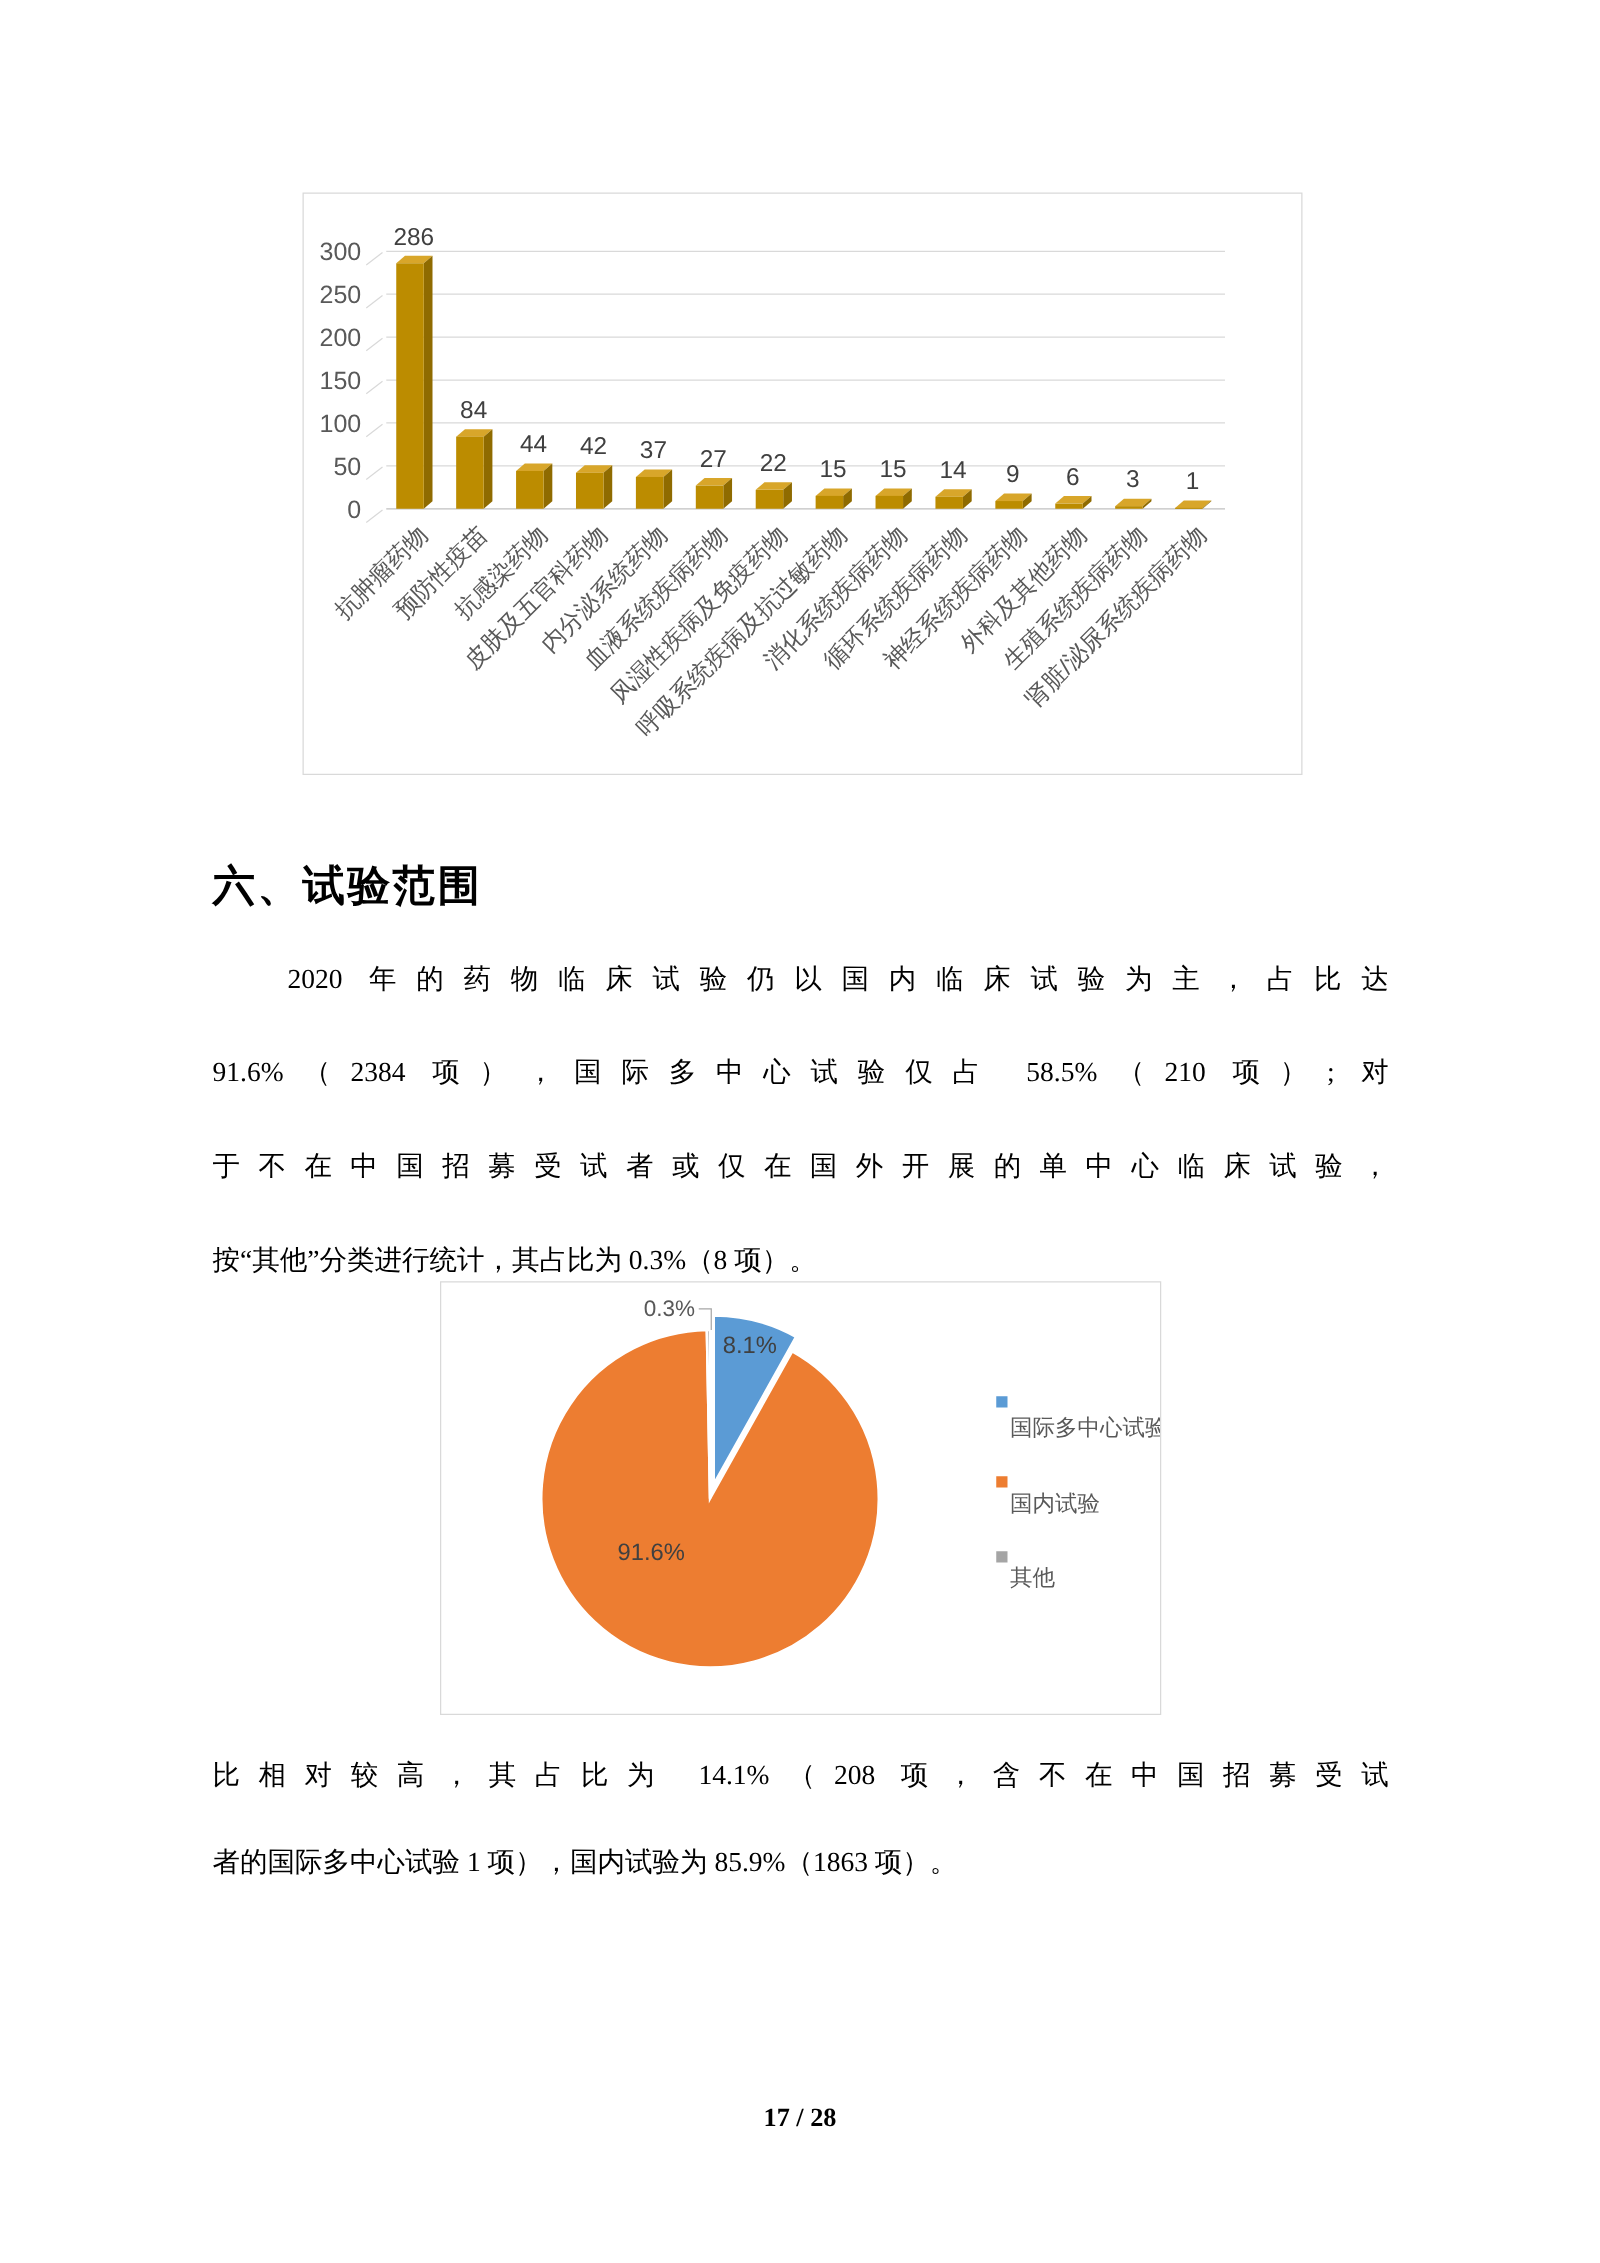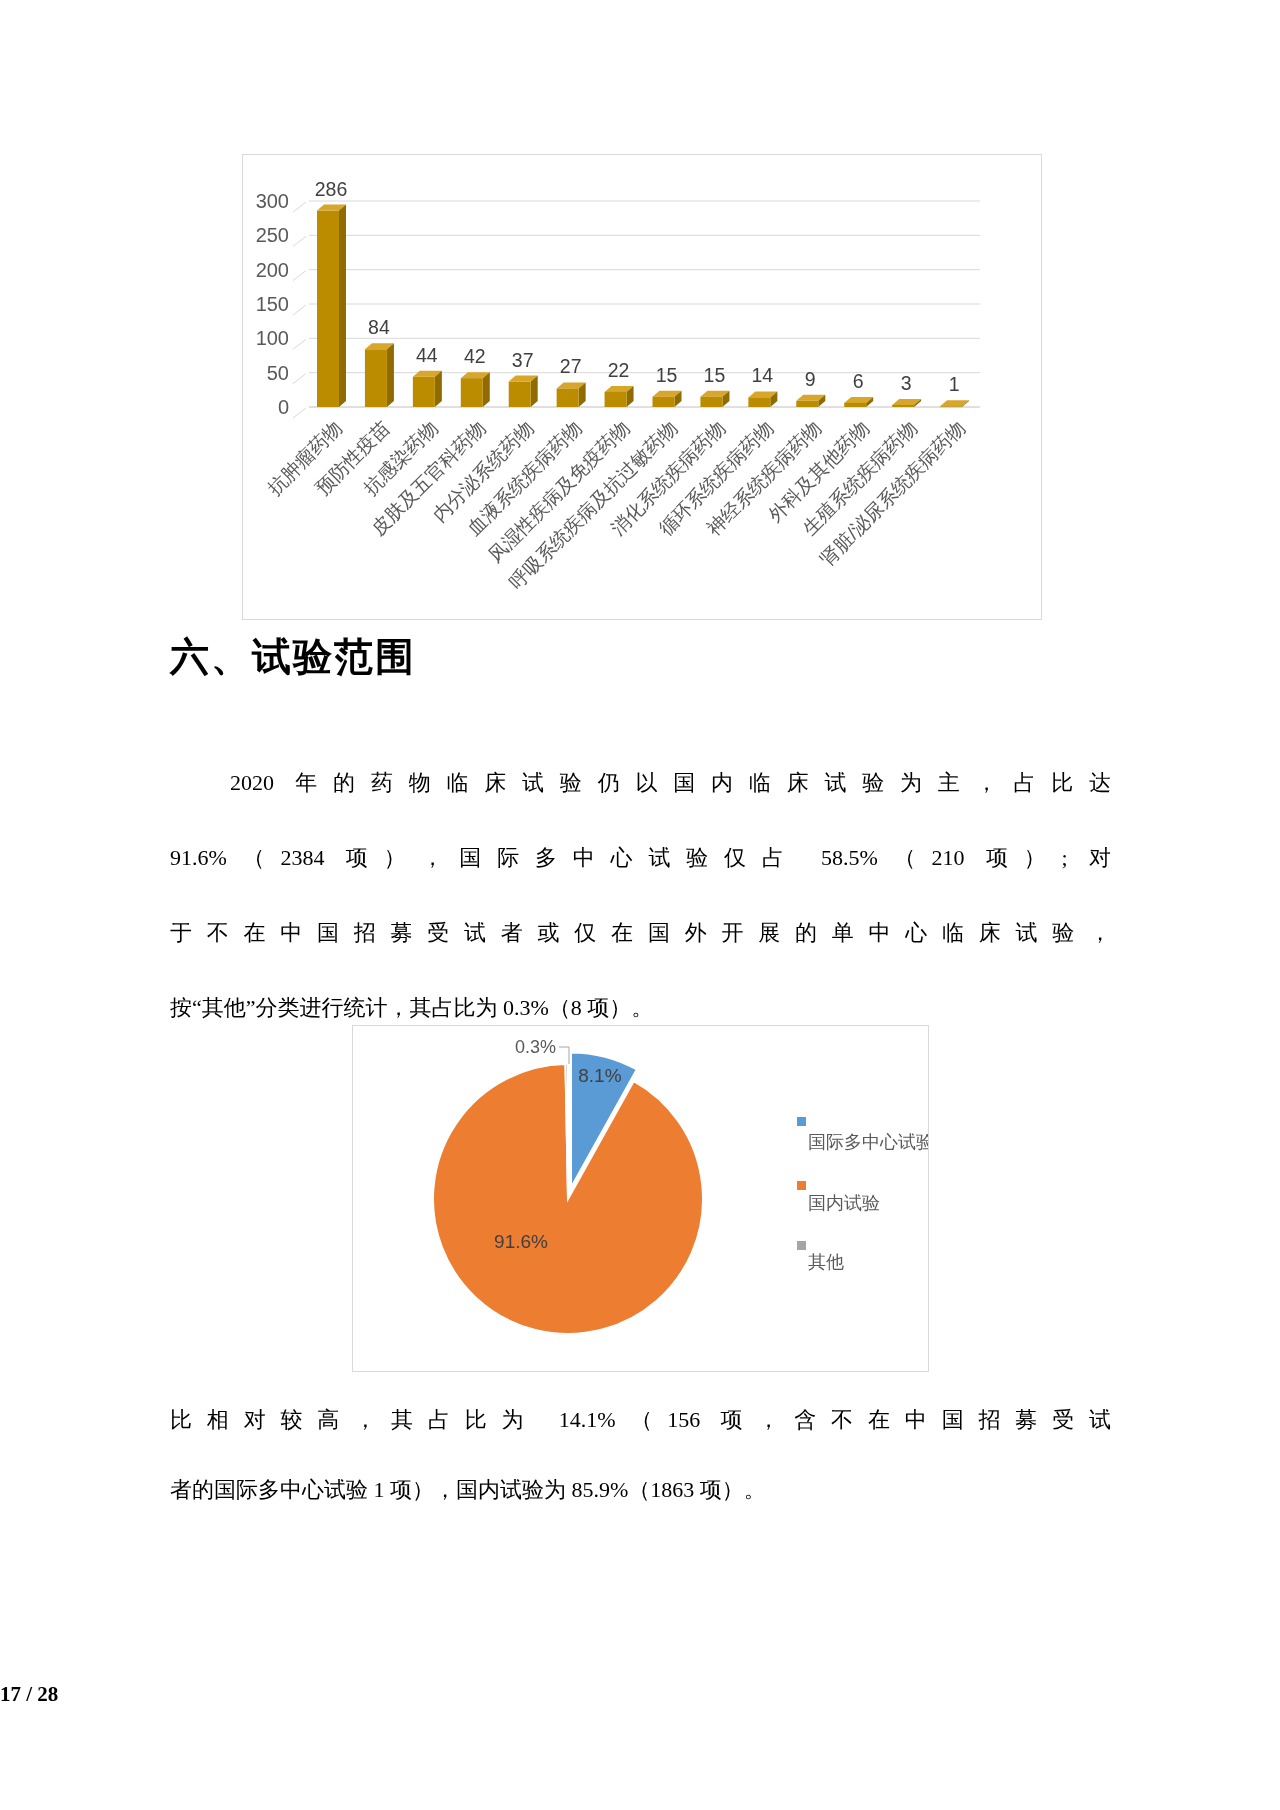--- a/index.html
+++ b/index.html
@@ -7,34 +7,34 @@
     width:1280px;height:1810px;position:relative;background:#ffffff;
     font-family:"Liberation Serif","DejaVu Serif",serif;color:#000;overflow:hidden;
   }
   figure.chart-box{
     position:absolute;margin:0;background:#fff;border:1px solid #D9D9D9;box-sizing:border-box;
   }
   #bar-box{left:242px;top:154px;width:800px;height:466px;}
   #pie-box{left:352px;top:1025px;width:577px;height:347px;}
   figure.chart-box svg{display:block;width:100%;height:100%;}
   .heading{
-    position:absolute;left:170px;top:630px;margin:0;
+    position:absolute;left:170px;top:686px;margin:0;
     font-family:"Liberation Sans","DejaVu Sans",sans-serif;
-    font-weight:bold;font-size:39px;letter-spacing:2px;color:#000;
+    font-weight:bold;font-size:34px;letter-spacing:2px;color:#000;
   }
   .para{position:absolute;left:170px;width:941px;}
   #para1{top:745px;}
   #para2{top:1385px;}
   .para .line{font-size:22px;color:#000;}
   #para1 .line{height:75px;line-height:75px;}
   #para2 .line{height:70px;line-height:70px;}
   .jline{text-align:justify;text-align-last:justify;}
   .indent{text-indent:60px;}
   .footer{
-    position:absolute;left:0;top:1682px;width:1280px;text-align:left;
+    position:absolute;left:0;top:1682px;width:1280px;text-align:center;
     font-size:21px;font-weight:bold;color:#000;
   }
 </style>
 </head>
 <body>
 
 <figure class="chart-box" id="bar-box">
   <svg id="bar-svg" role="img" viewBox="0 0 798 464">
       <line x1="50" y1="263" x2="63" y2="253" stroke="#D9D9D9" stroke-width="1"></line>
       <text x="46" y="259" text-anchor="end" font-size="20" font-family="Liberation Sans, DejaVu Sans, sans-serif" fill="#595959">0</text>
@@ -151,17 +151,17 @@
       <rect x="444" y="91" width="9" height="9" fill="#5B9BD5"></rect>
       <text x="455" y="122" font-size="18" font-family="Liberation Sans, DejaVu Sans, sans-serif" fill="#595959">国际多中心试验</text>
       <rect x="444" y="155" width="9" height="9" fill="#ED7D31"></rect>
       <text x="455" y="183" font-size="18" font-family="Liberation Sans, DejaVu Sans, sans-serif" fill="#595959">国内试验</text>
       <rect x="444" y="215" width="9" height="9" fill="#A5A5A5"></rect>
       <text x="455" y="242" font-size="18" font-family="Liberation Sans, DejaVu Sans, sans-serif" fill="#595959">其他</text>
     </svg>
 </figure>
 
 <div class="para" id="para2">
-  <div class="line jline">比相对较高，其占比为 14.1%（156 项，含不在中国招募受试</div>
+  <div class="line jline">比相对较高，其占比为 14.1%（208 项，含不在中国招募受试</div>
   <div class="line">者的国际多中心试验 1 项），国内试验为 85.9%（1863 项）。</div>
 </div>
 
 <div class="footer">17 / 28</div>
 
 </body></html>

